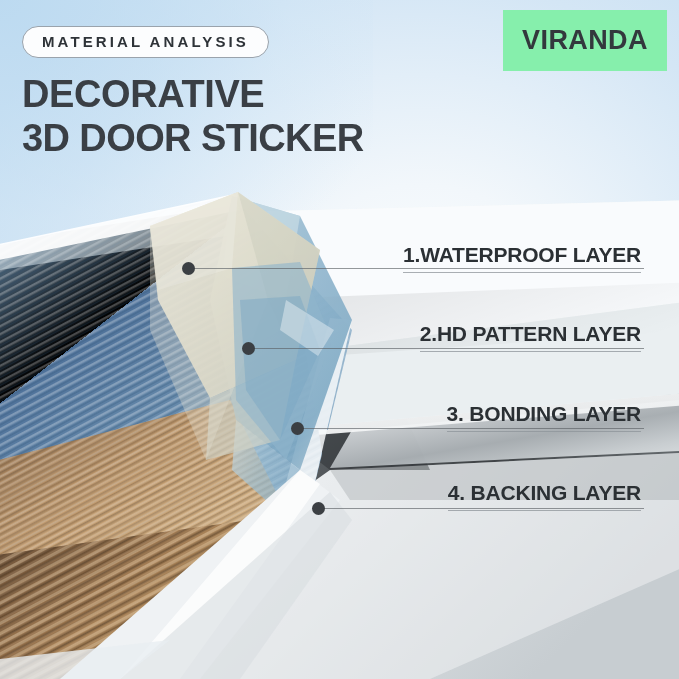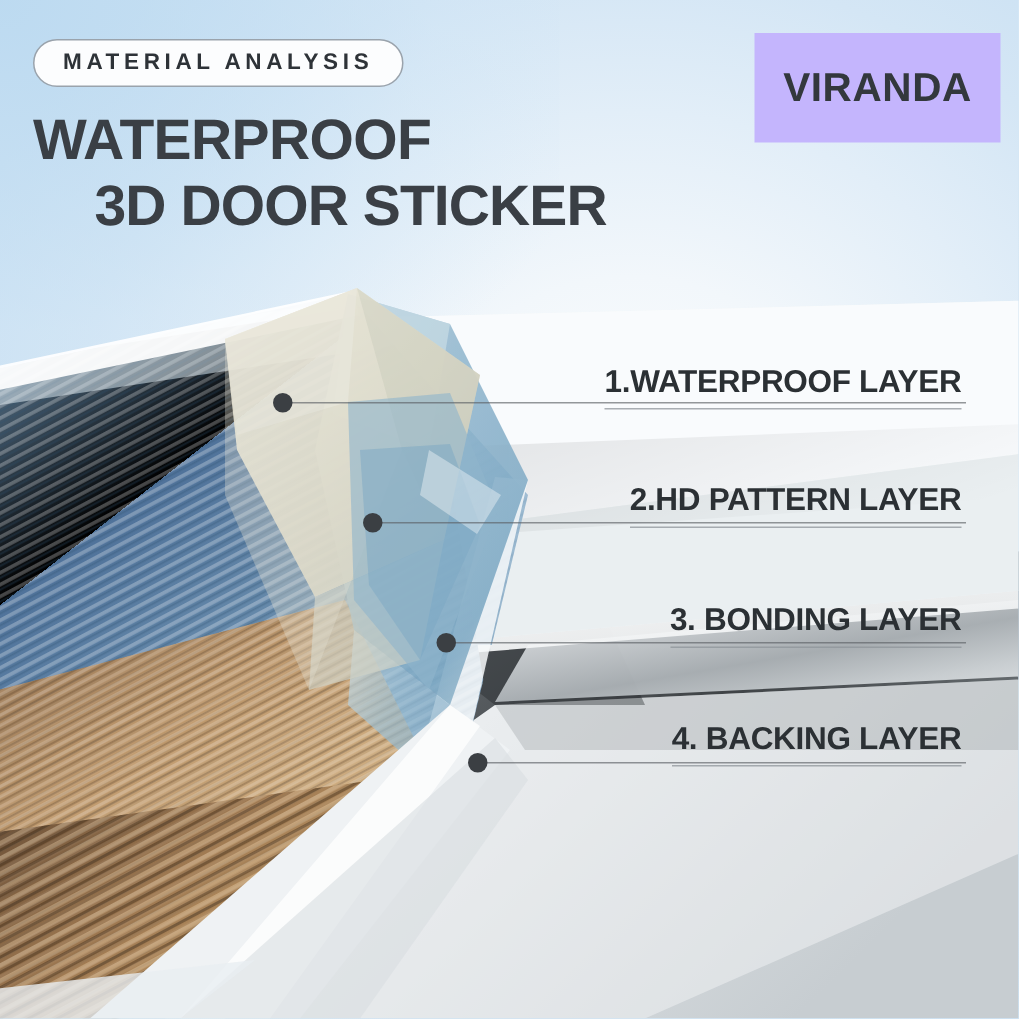--- a/index.html
+++ b/index.html
@@ -38,26 +38,26 @@
     border-radius:20px;
     background:#fcfdfe;
     font-size:15px; font-weight:700; letter-spacing:3.1px;
     color:#2e3338; line-height:1; white-space:nowrap;text-align:center;
   }
   .headline {
     position:absolute; left:22px; top:72px;
     font-size:38px; font-weight:bold; letter-spacing:-0.4px;
     color:#3a3f45; line-height:1.16; white-space:nowrap;
   }
-  .headline .l2 { letter-spacing:-0.6px;margin-left:41px; }
+  .headline .l2 { letter-spacing:-0.6px; }
 
   .logo-box {
-    position:absolute; left:503px; top:22px;
-    width:164px; height:73px;
-    background:#c4b5fd;
+    position:absolute; left:503px; top:10px;
+    width:164px; height:61px;
+    background:#86efac;
     display:flex; align-items:center; justify-content:center;
   }
   .logo-text {
     font-size:27px; font-weight:bold; letter-spacing:0.4px;
     color:#33383d;
   }
 
   
   #art { position:absolute; left:0; top:0; width:679px; height:679px; }
 
@@ -297,21 +297,21 @@
     <span class="rule"></span>
   </div>
   <div class="callout c4">
     <span>4. BACKING LAYER</span>
     <span class="rule"></span>
   </div>
 
   <div class="pill">MATERIAL ANALYSIS</div>
 
   <div class="headline">
-    <div>WATERPROOF</div>
+    <div>DECORATIVE</div>
     <div class="l2">3D DOOR STICKER</div>
   </div>
 
   <div class="logo-box">
     <span class="logo-text">VIRANDA</span>
   </div>
 
 </div>
 
 </body></html>

